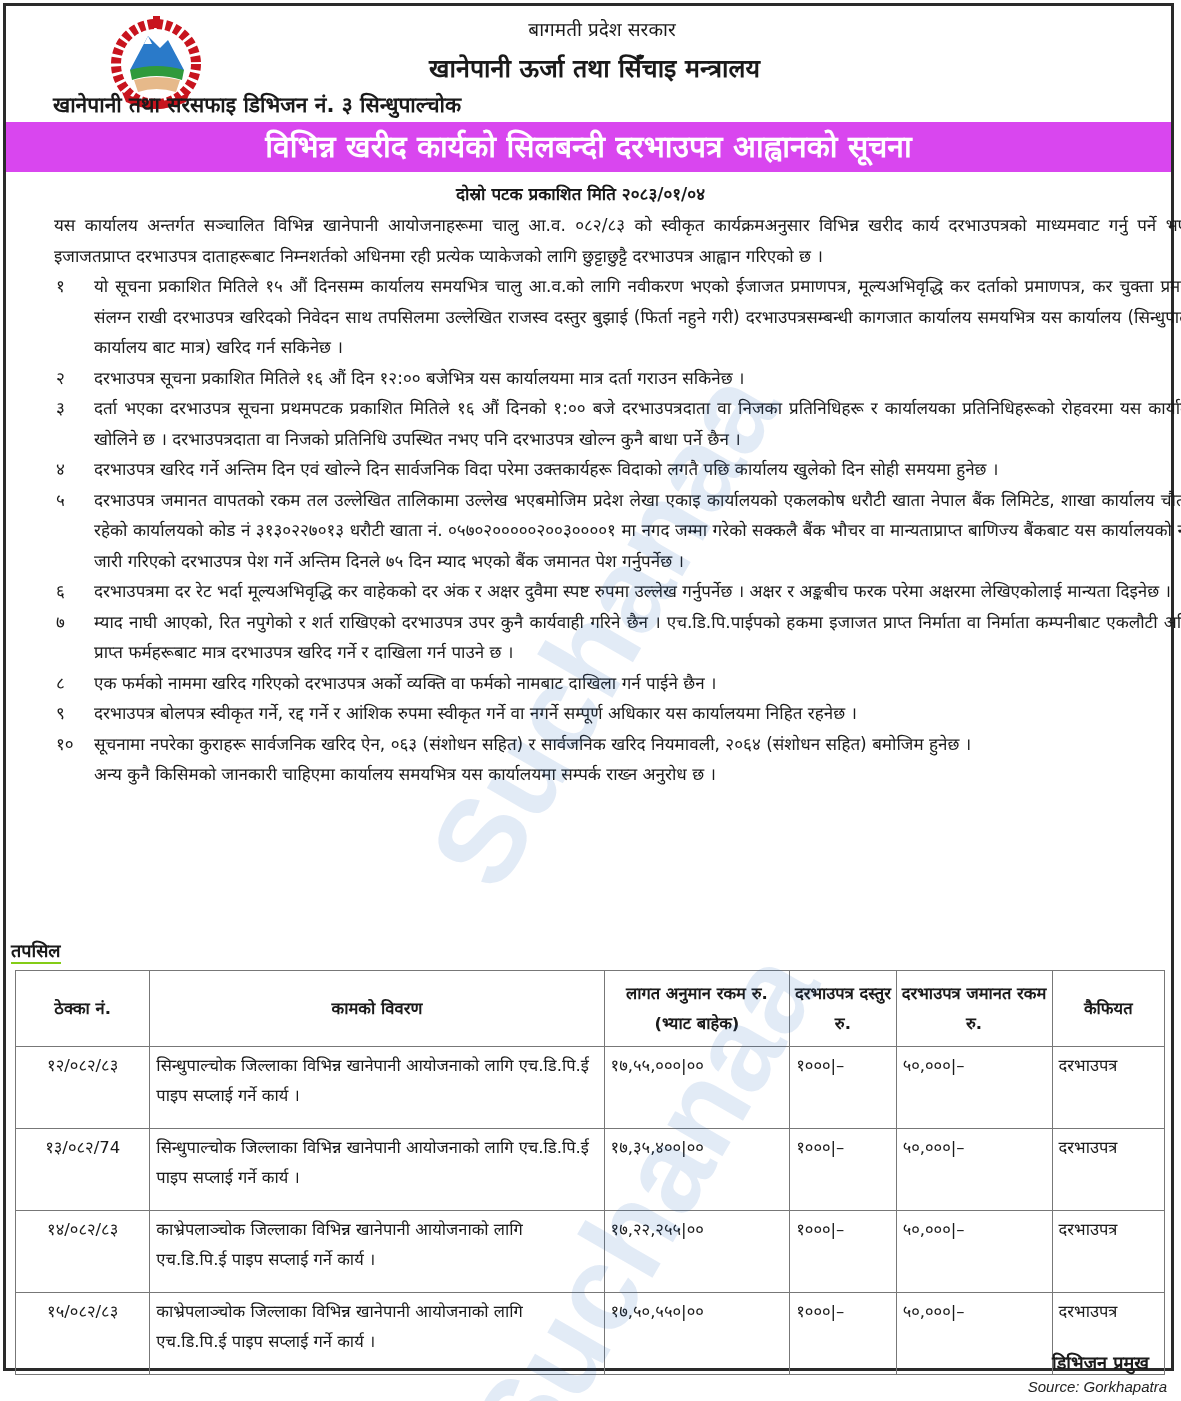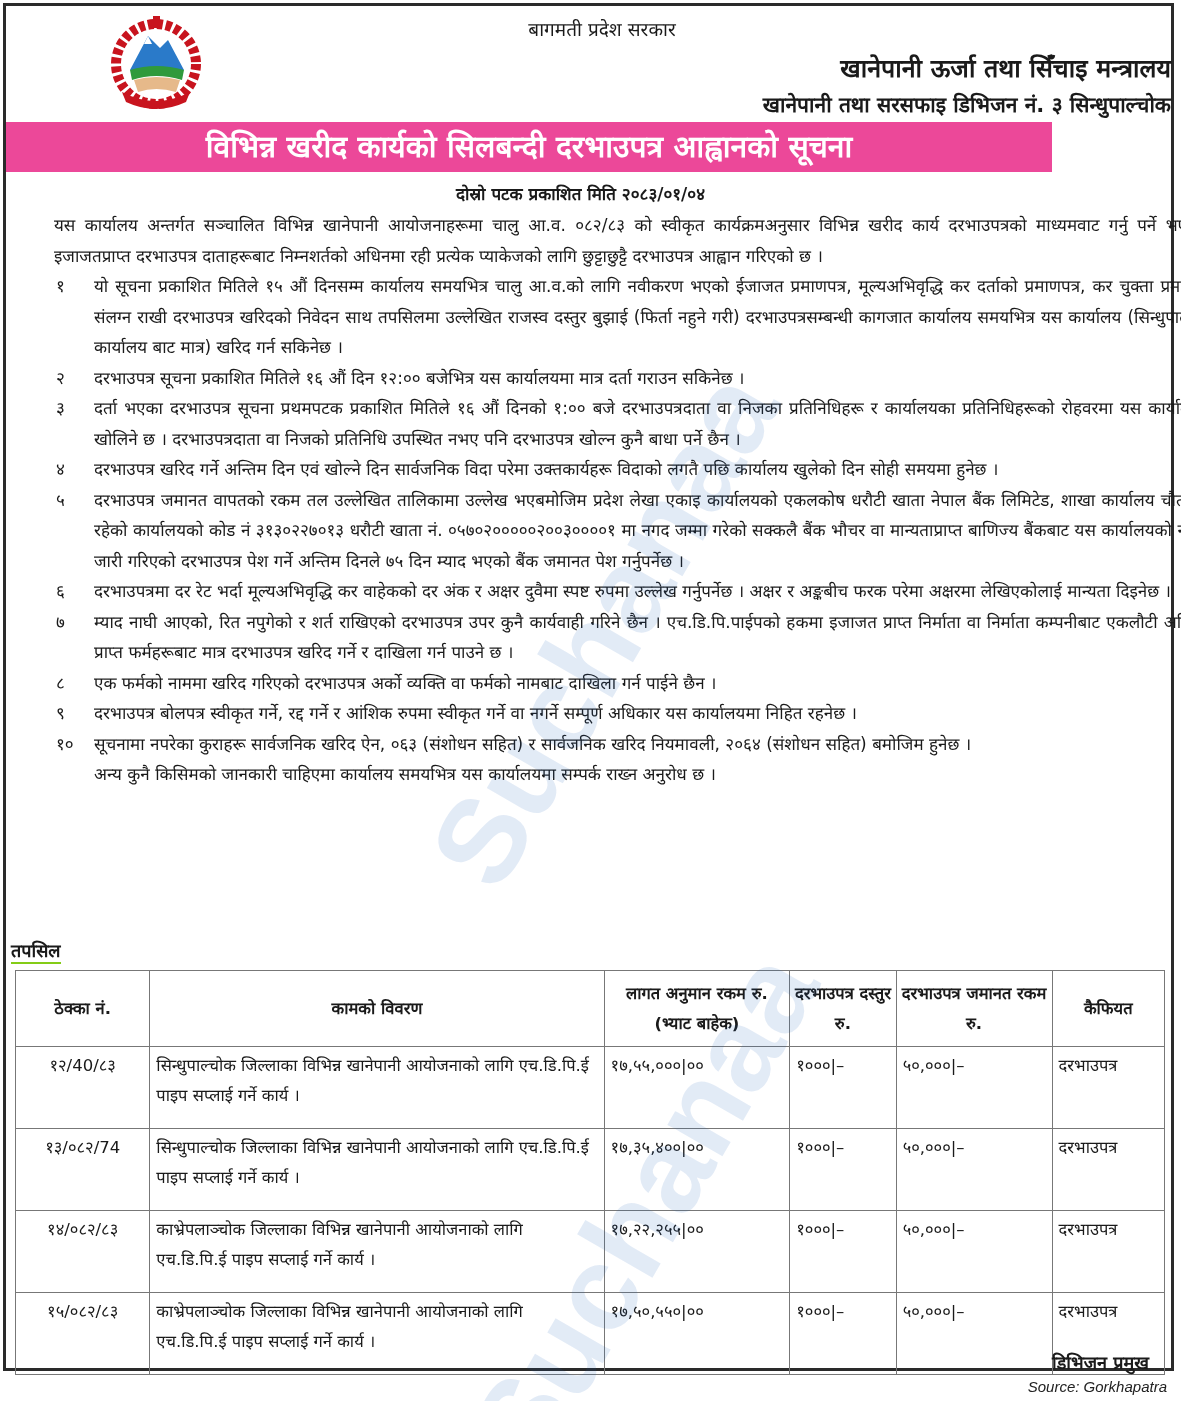--- a/index.html
+++ b/index.html
@@ -3,23 +3,23 @@
 <meta charset="utf-8">
 <style>
   html, body { margin: 0; padding: 0; background: #ffffff; }
   body { width: 1181px; height: 1401px; position: relative; overflow: hidden;
          font-family: "DejaVu Sans", "Liberation Sans", sans-serif; color: #1a1a1a; }
   .frame { position: absolute; left: 3px; top: 3px; width: 1171px; height: 1368px;
            border: 3px solid #2a2a2a; box-sizing: border-box; }
   .header { position: absolute; left: 0; top: 0; width: 1165px; height: 114px; }
   .logo { position: absolute; left: 104px; top: 8px; width: 92px; height: 100px; }
   .h-line1 { position: absolute; left: 0; right: 0; top: 10px; text-align: center; font-size: 19px; margin-left: 27px; }
-  .h-line2 { position: absolute; left: 12px; right: 0; top: 44px; text-align: right; font-size: 25px; font-weight: bold; }
-  .h-line3 { position: absolute; left: 0; right: 0; top: 84px; text-align: right; font-size: 21px; font-weight: bold; }
-  .titlebar { position: absolute; left: 0; top: 116px; width: 1046px; height: 50px; background: #ec4899;
+  .h-line2 { position: absolute; left: 12px; right: 0; top: 44px; text-align: center; font-size: 25px; font-weight: bold; }
+  .h-line3 { position: absolute; left: 0; right: 0; top: 84px; text-align: left; font-size: 21px; font-weight: bold; padding-left: 47px; }
+  .titlebar { position: absolute; left: 0; top: 116px; width: 1165px; height: 50px; background: #d946ef;
               color: #fff; text-align: center; font-size: 30px; font-weight: bold; line-height: 50px; }
   .pubdate { position: absolute; left: 0; right: 16px; top: 176px; text-align: center; font-size: 17px; font-weight: bold; }
   .body-text { position: absolute; left: 4px; top: 204px; width: 1162px; font-size: 17px; line-height: 30.5px; margin-left: 44px; }
   .para { text-align: justify; }
   .item { display: flex; }
   .item .num { width: 38px; flex: 0 0 38px; padding-left: 2px; }
   .item .txt { flex: 1; text-align: justify; }
   .contact { padding-left: 40px; }
   .tapasil { position: absolute; left: 5px; top: 934px; font-size: 18px; font-weight: bold;
              border-bottom: 2px solid #84cc16; line-height: 22px; }
@@ -117,21 +117,21 @@
         <th class="c1">ठेक्का नं.</th>
         <th class="c2">कामको विवरण</th>
         <th class="c3">लागत अनुमान रकम रु. (भ्याट बाहेक)</th>
         <th class="c4">दरभाउपत्र दस्तुर रु.</th>
         <th class="c5">दरभाउपत्र जमानत रकम रु.</th>
         <th class="c6">कैफियत</th>
       </tr>
     </thead>
     <tbody>
       <tr>
-        <td class="c1">१२/40/८३</td>
+        <td class="c1">१२/०८२/८३</td>
         <td class="c2">सिन्धुपाल्चोक जिल्लाका विभिन्न खानेपानी आयोजनाको लागि एच.डि.पि.ई पाइप सप्लाई गर्ने कार्य ।</td>
         <td class="c3">१७,५५,०००|००</td>
         <td class="c4">१०००|–</td>
         <td class="c5">५०,०००|–</td>
         <td class="c6">दरभाउपत्र</td>
       </tr>
       <tr>
         <td class="c1">१३/०८२/74</td>
         <td class="c2">सिन्धुपाल्चोक जिल्लाका विभिन्न खानेपानी आयोजनाको लागि एच.डि.पि.ई पाइप सप्लाई गर्ने कार्य ।</td>
         <td class="c3">१७,३५,४००|००</td>

